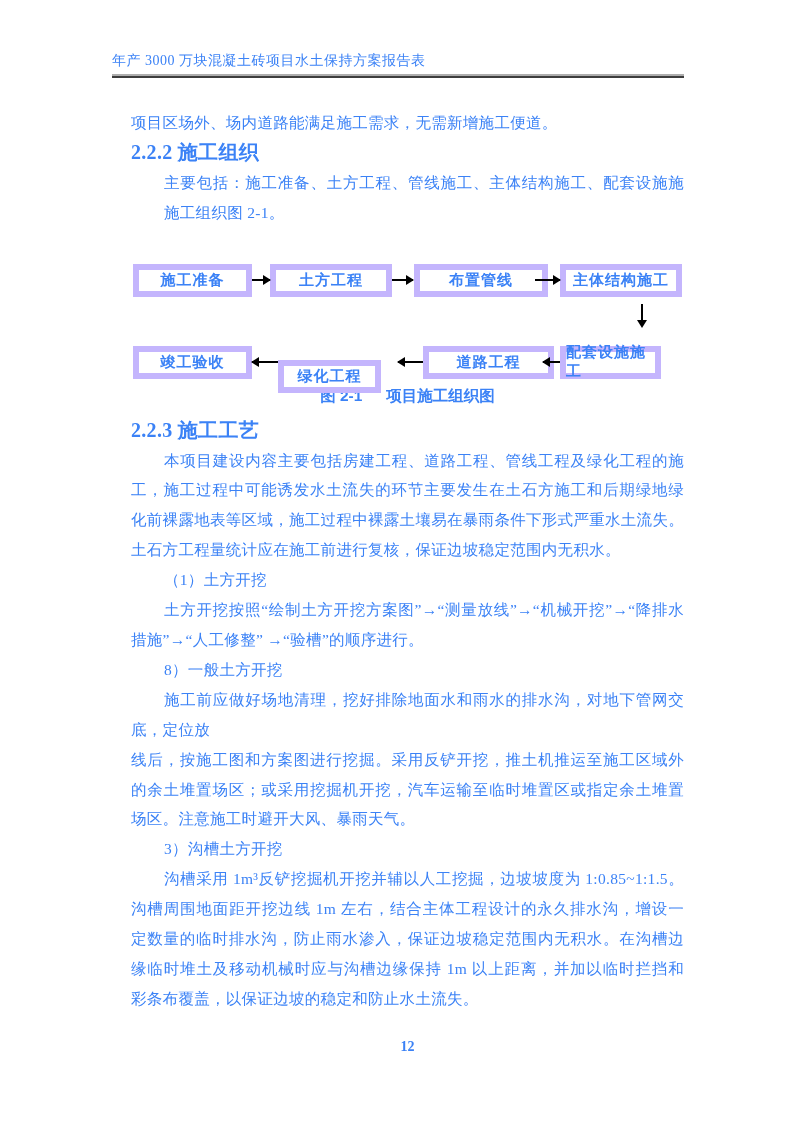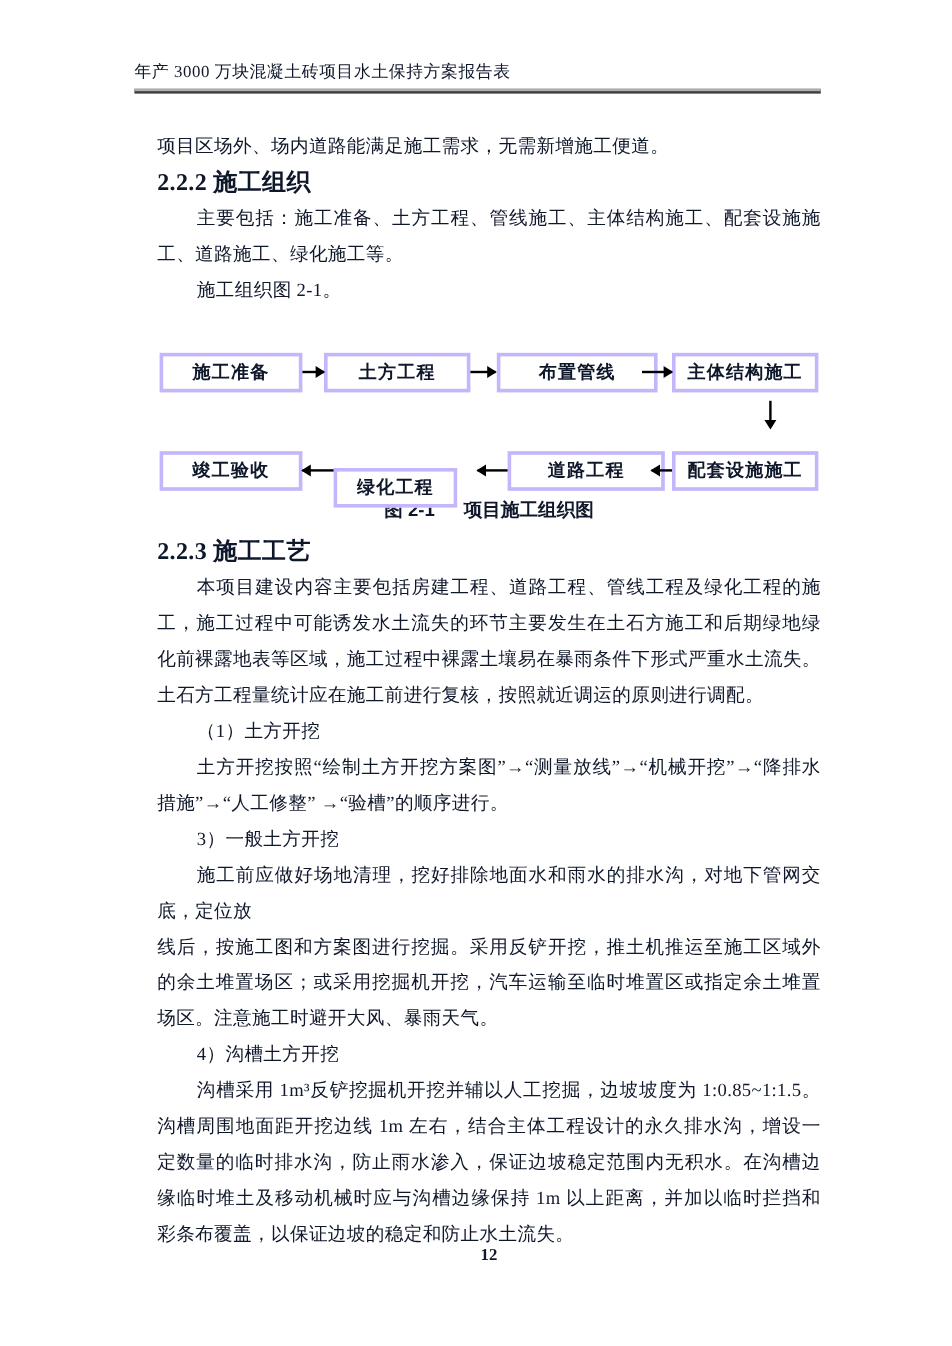--- a/index.html
+++ b/index.html
@@ -1,20 +1,20 @@
 <!DOCTYPE html>
 <html><head>
 <meta charset="utf-8">
 <style>
   html,body{margin:0;padding:0;background:#ffffff;}
   .page{
     position:relative;
     width:793px;height:1122px;
     background:#ffffff;
-    color:#0f172a;
+    color:#3b82f6;
     font-family:"Liberation Serif","DejaVu Serif",serif;
     overflow:hidden;
   }
   
   .page-header{position:absolute;left:112px;top:52px;width:572px;}
   .header-title{font-size:14px;line-height:18px;letter-spacing:0.5px;padding-bottom:4px;}
   .header-rule{height:2px;background:#3d3d3d;border-top:2px solid #aeaeae;}
   
   .content{position:absolute;left:131px;top:0;width:553px;}
   .ln{
@@ -24,21 +24,21 @@
     letter-spacing:0.3px;
   }
   .ln.j{white-space:normal;text-align:justify;text-align-last:justify;text-justify:inter-character;}
   .ln.ind{padding-left:33px;}
   .ln.h{font-weight:bold;font-size:20px;}
   .first{margin-top:108px;}
   
   .flowchart{position:relative;height:117px;margin:36px 0 0 0;padding:0;}
   .fbox{
     position:absolute;height:33px;box-sizing:border-box;
-    border:3px solid #c4b5fd;background:#fff;
+    border:6px solid #c4b5fd;background:#fff;
     display:flex;align-items:center;justify-content:center;
     font-family:"Liberation Sans","DejaVu Sans",sans-serif;
     font-weight:bold;font-size:15px;letter-spacing:1px;
   }
   .harrow{position:absolute;height:2px;background:#000;}
   .harrow.r::after{
     content:"";position:absolute;right:-1px;top:-4px;width:0;height:0;
     border-left:8px solid #000;border-top:5px solid transparent;border-bottom:5px solid transparent;
   }
   .harrow.l::before{
@@ -72,64 +72,63 @@
   <header class="page-header">
     <div class="header-title">年产 3000 万块混凝土砖项目水土保持方案报告表</div>
     <div class="header-rule"></div>
   </header>
 
   <main class="content">
 
     <div class="ln first">项目区场外、场内道路能满足施工需求，无需新增施工便道。</div>
     <div class="ln h">2.2.2 施工组织</div>
     <div class="ln j ind">主要包括：施工准备、土方工程、管线施工、主体结构施工、配套设施施</div>
-    <div class="ln">工、道路施工、绿化施工等。</div>
     <div class="ln ind">施工组织图 2-1。</div>
 
     <figure class="flowchart">
 
       <div class="fbox" style="left:2px;top:0;width:119px">施工准备</div>
       <div class="fbox" style="left:139px;top:0;width:122px">土方工程</div>
       <div class="fbox" style="left:283px;top:0;width:134px">布置管线</div>
       <div class="fbox" style="left:429px;top:0;width:122px">主体结构施工</div>
 
       <div class="fbox" style="left:2px;top:82px;width:119px">竣工验收</div>
       <div class="fbox" style="left:147px;top:96px;width:103px">绿化工程</div>
       <div class="fbox" style="left:292px;top:82px;width:131px">道路工程</div>
-      <div class="fbox" style="left:429px;top:82px;width:122px">配套设施施工</div>
+      <div class="fbox" style="left:429px;top:82px;width:101px">配套设施施工</div>
 
       <div class="harrow r" style="left:121px;top:15px;width:18px"></div>
       <div class="harrow r" style="left:261px;top:15px;width:21px"></div>
       <div class="harrow r" style="left:404px;top:15px;width:25px"></div>
       <div class="varrow" style="left:510px;top:40px;height:16px"></div>
       <div class="harrow l" style="left:412px;top:97px;width:17px"></div>
       <div class="harrow l" style="left:267px;top:97px;width:25px"></div>
       <div class="harrow l" style="left:121px;top:97px;width:26px"></div>
     </figure>
 
     <div class="figure-caption">
       <span>图 2-1</span>
       <span>项目施工组织图</span>
     </div>
 
     <div class="ln h h223">2.2.3 施工工艺</div>
     <div class="ln j ind">本项目建设内容主要包括房建工程、道路工程、管线工程及绿化工程的施</div>
     <div class="ln j">工，施工过程中可能诱发水土流失的环节主要发生在土石方施工和后期绿地绿</div>
     <div class="ln j">化前裸露地表等区域，施工过程中裸露土壤易在暴雨条件下形式严重水土流失。</div>
-    <div class="ln">土石方工程量统计应在施工前进行复核，按照就近调运的原则进行调配。</div>
+    <div class="ln">土石方工程量统计应在施工前进行复核，保证边坡稳定范围内无积水。</div>
     <div class="ln ind">（1）土方开挖</div>
     <div class="ln j ind">土方开挖按照“绘制土方开挖方案图”→“测量放线”→“机械开挖”→“降排水</div>
     <div class="ln">措施”→“人工修整” →“验槽”的顺序进行。</div>
-    <div class="ln ind">3）一般土方开挖</div>
+    <div class="ln ind">8）一般土方开挖</div>
     <div class="ln j ind">施工前应做好场地清理，挖好排除地面水和雨水的排水沟，对地下管网交</div>
     <div class="ln">底，定位放</div>
     <div class="ln j">线后，按施工图和方案图进行挖掘。采用反铲开挖，推土机推运至施工区域外</div>
     <div class="ln j">的余土堆置场区；或采用挖掘机开挖，汽车运输至临时堆置区或指定余土堆置</div>
     <div class="ln">场区。注意施工时避开大风、暴雨天气。</div>
-    <div class="ln ind">4）沟槽土方开挖</div>
+    <div class="ln ind">3）沟槽土方开挖</div>
     <div class="ln j ind">沟槽采用 1m³反铲挖掘机开挖并辅以人工挖掘，边坡坡度为 1:0.85~1:1.5。</div>
     <div class="ln j">沟槽周围地面距开挖边线 1m 左右，结合主体工程设计的永久排水沟，增设一</div>
     <div class="ln j">定数量的临时排水沟，防止雨水渗入，保证边坡稳定范围内无积水。在沟槽边</div>
     <div class="ln j">缘临时堆土及移动机械时应与沟槽边缘保持 1m 以上距离，并加以临时拦挡和</div>
     <div class="ln">彩条布覆盖，以保证边坡的稳定和防止水土流失。</div>
 
   </main>
 
   <div class="page-number">12</div>
 

